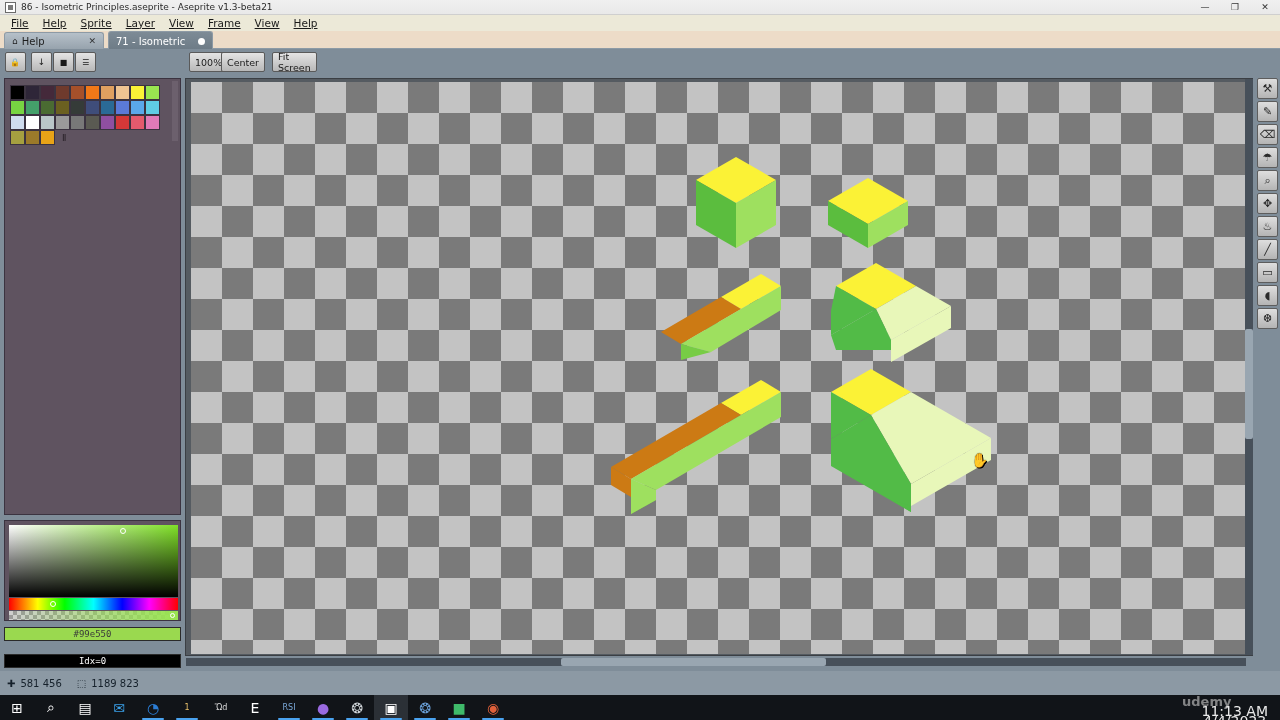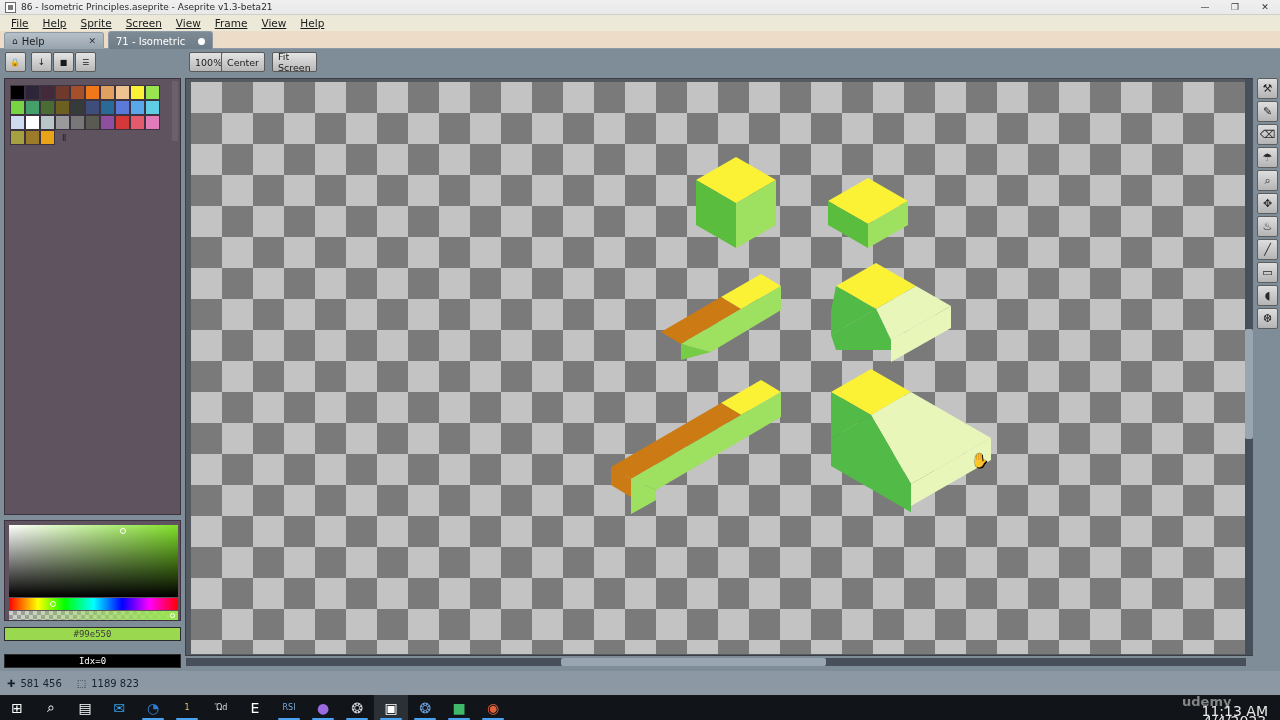--- a/index.html
+++ b/index.html
@@ -298,21 +298,21 @@
       <div class="wbtn">—</div>
       <div class="wbtn">❐</div>
       <div class="wbtn close">✕</div>
     </div>
   </div>
 
   <div class="menubar">
     <div class="menuitem"><span class="u">File</span></div>
     <div class="menuitem"><span class="u">Help</span></div>
     <div class="menuitem"><span class="u">Sprite</span></div>
-    <div class="menuitem"><span class="u">Screen</span></div>
+    <div class="menuitem"><span class="u">Layer</span></div>
     <div class="menuitem"><span class="u">View</span></div>
     <div class="menuitem"><span class="u">Frame</span></div>
     <div class="menuitem"><span class="u">View</span></div>
     <div class="menuitem"><span class="u">Help</span></div>
   </div>
 
   <div class="tabstrip">
     <div class="tab inactive">
       <span class="homeicon">⌂</span>
       <span>Help</span>

